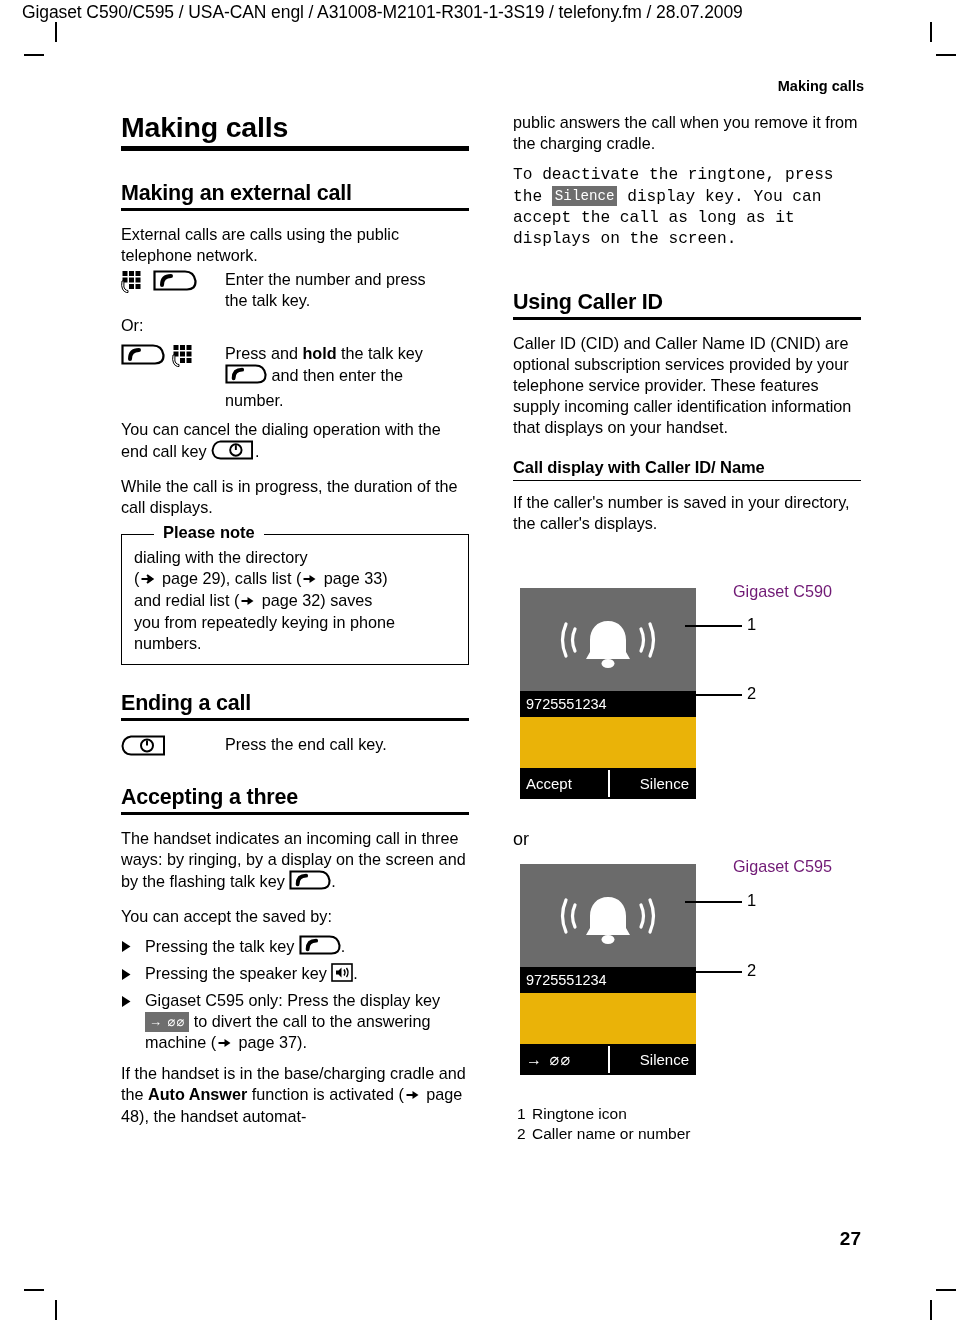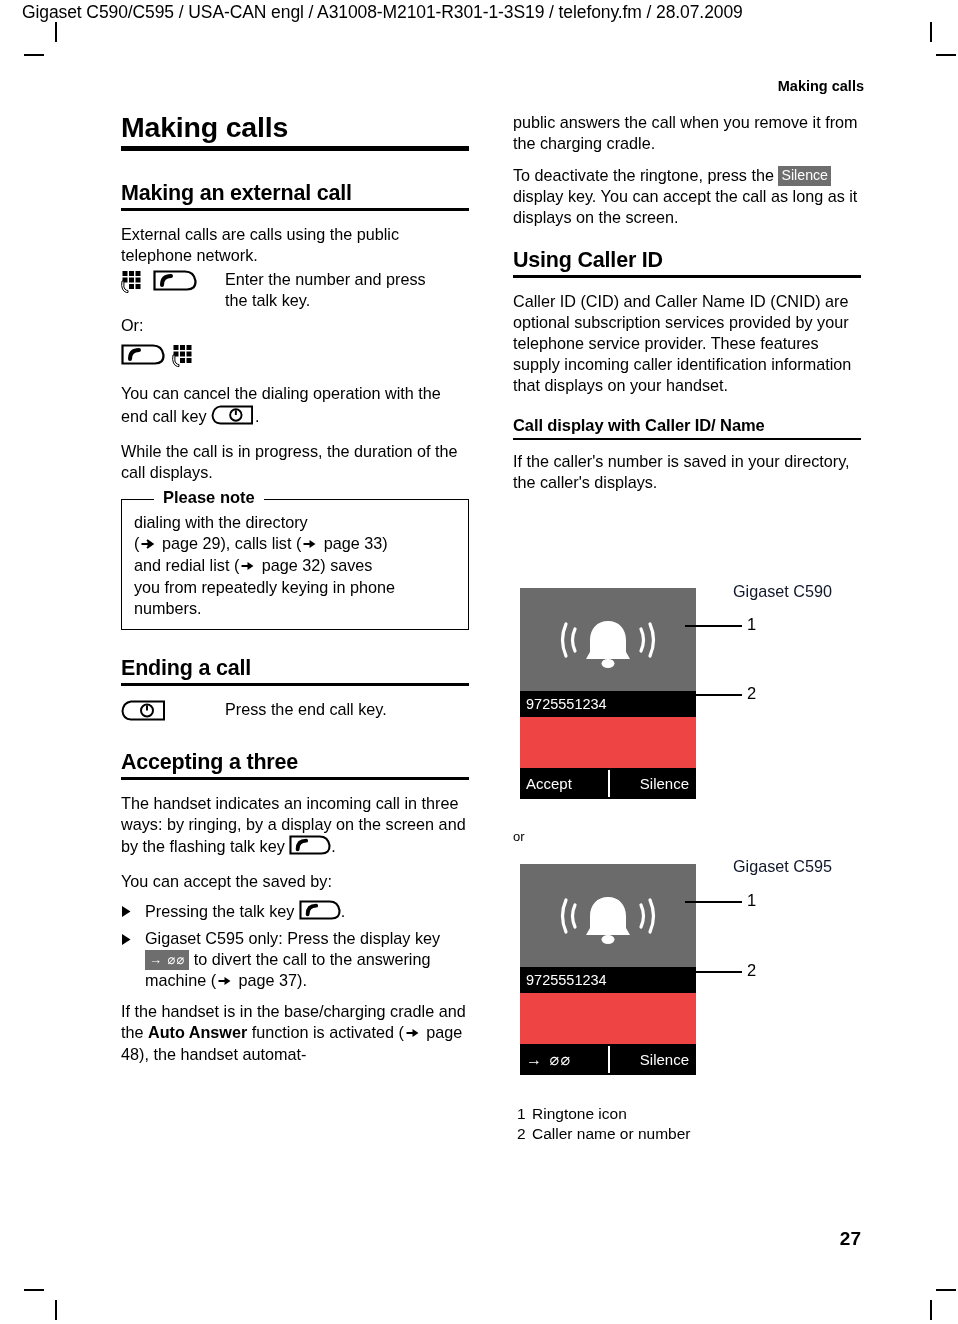--- a/index.html
+++ b/index.html
@@ -179,21 +179,21 @@
     vertical-align: -1px;
     margin: 0 2px;
   }
 
   
   .fig-wrap { position: relative; margin: 0; }
   .phone {
     position: absolute;
     width: 176px;
     height: 211px;
-    background: #ef4444;
+    background: #eab308;
     left: 0;
   }
   .phone .banner {
     height: 103px;
     background: #6b6b6b;
     position: relative;
   }
   .phone .caller {
     height: 26px;
     background: #000;
@@ -223,21 +223,21 @@
     position: absolute;
     left: 0; top: 2px; bottom: 2px;
     width: 2px;
     background: #fff;
   }
   .phone .sk.am { font-size: 16px; letter-spacing: 1.5px; }
 
   .fig-label {
     position: absolute;
     font-size: 16.2px;
-    color: #0f172a;
+    color: #701a75;
     white-space: nowrap;
   }
   .callout-num {
     position: absolute;
     font-size: 16.5px;
     color: #000;
   }
   .callout-line {
     position: absolute;
     height: 1.6px;
@@ -249,21 +249,21 @@
     font-size: 15.5px;
     line-height: 1.32;
     color: #000;
     white-space: nowrap;
   }
   .legend div { display: flex; }
   .legend span.n { width: 15px; flex: 0 0 15px; }
 
   .or-text {
     position: absolute;
-    font-size: 13px;
+    font-size: 18px;
   }
 
   .page-num {
     position: absolute;
     right: 97px;
     top: 1228px;
     font-size: 19px;
     font-weight: bold;
   }
   b { font-weight: bold; }
@@ -340,20 +340,29 @@
             <rect x="8" y="7.5" width="5" height="5" fill="#000"></rect>
             <rect x="14.5" y="7.5" width="5" height="5" fill="#000"></rect>
             <rect x="8" y="14" width="5" height="5" fill="#000"></rect>
             <rect x="14.5" y="14" width="5" height="5" fill="#000"></rect>
             <rect x="1.5" y="1" width="5" height="5" fill="#000"></rect>
             <rect x="1.5" y="7.5" width="5" height="5" fill="#000"></rect>
             <path d="M1 11 q-1 5 0.5 8 q1.5 3 4 3.5 l1.5 0 l0 -2 l-1.5 -0.3 q-2 -0.8 -2.6 -3.2 l0 -6 z" fill="#fff" stroke="#000" stroke-width="1"></path>
           </svg>
         </span>
       </div>
+      <div class="desc">
+        <span>Press and </span><b>hold</b><span> the talk key</span><br>
+        <span class="icon-inline">
+          <svg width="42" height="20" viewBox="0 0 44 21">
+            <path d="M1.5 1.5 L32 1.5 Q41 1.5 42.5 11 Q42.8 19.5 34 19.5 L1.5 19.5 Z" fill="#fff" stroke="#000" stroke-width="2.2"></path>
+            <path d="M9 15 Q9 6 18 6" fill="none" stroke="#000" stroke-width="4" stroke-linecap="round"></path>
+          </svg></span><span> and then enter the</span><br>
+        <span>number.</span>
+      </div>
     </div>
 
     <p class="body" style="margin-top:8px;"><span>You can cancel the dialing operation with the end call key </span><span class="icon-inline"><svg width="44" height="20" viewBox="0 0 46 21">
         <path d="M10 1.5 L43 1.5 L43 19.5 L10 19.5 Q2 19 1.5 11 Q2.5 2.5 10 1.5 Z" fill="#fff" stroke="#000" stroke-width="2"></path>
         <circle cx="26" cy="10.5" r="6" fill="none" stroke="#000" stroke-width="2"></circle>
         <path d="M26 5.5 L26 10.5" stroke="#000" stroke-width="2"></path>
       </svg></span><span>.</span></p>
 
     <p class="body">While the call is in progress, the duration of the call displays.</p>
 
@@ -402,20 +411,33 @@
         <svg width="11" height="13" viewBox="0 0 11 13">
             <path d="M1 1 L9.5 6.5 L1 12 Z" fill="#000"></path>
           </svg>
       </span>
       <span class="btxt"><span>Pressing the talk key </span><span class="icon-inline"><svg width="42" height="20" viewBox="0 0 44 21">
         <path d="M1.5 1.5 L32 1.5 Q41 1.5 42.5 11 Q42.8 19.5 34 19.5 L1.5 19.5 Z" fill="#fff" stroke="#000" stroke-width="2.2"></path>
         <path d="M9 15 Q9 6 18 6" fill="none" stroke="#000" stroke-width="4" stroke-linecap="round"></path>
       </svg></span><span>.</span></span>
     </div>
 
+    <div class="bullet">
+      <span class="tri">
+        <svg width="11" height="13" viewBox="0 0 11 13">
+            <path d="M1 1 L9.5 6.5 L1 12 Z" fill="#000"></path>
+          </svg>
+      </span>
+      <span class="btxt"><span>Pressing the speaker key </span><span class="icon-inline"><svg width="22" height="19" viewBox="0 0 22 19">
+        <rect x="1" y="1" width="20" height="17" fill="#fff" stroke="#000" stroke-width="1.6"></rect>
+        <path d="M5 7.5 L7.5 7.5 L10.5 4.5 L10.5 14.5 L7.5 11.5 L5 11.5 Z" fill="#000"></path>
+        <path d="M13 6.5 Q15 9.5 13 12.5" fill="none" stroke="#000" stroke-width="1.4"></path>
+        <path d="M15.5 5 Q18.5 9.5 15.5 14" fill="none" stroke="#000" stroke-width="1.4"></path>
+      </svg></span><span>.</span></span>
+    </div>
 
 
     <div class="bullet">
       <span class="tri">
         <svg width="11" height="13" viewBox="0 0 11 13">
             <path d="M1 1 L9.5 6.5 L1 12 Z" fill="#000"></path>
           </svg>
       </span>
       <span class="btxt"><span>Gigaset C595 only: Press the display key </span><span class="chip am">→ ⌀⌀</span><span> to divert the call to the answering machine (</span><span class="arrow-r"><svg width="14" height="12" viewBox="0 0 14 12">
               <path d="M0.5 6 L9.5 6" fill="none" stroke="#000" stroke-width="2"></path>
@@ -427,21 +449,21 @@
             <path d="M0.5 6 L9.5 6" fill="none" stroke="#000" stroke-width="2"></path>
             <path d="M6.5 2 L12.5 6 L6.5 10 Z" fill="#000"></path>
           </svg></span><span> page 48), the handset automat-</span></p>
 
   </div>
 
   <div class="col col-right">
 
     <p class="body">public answers the call when you remove it from the charging cradle.</p>
 
-    <p class="body" style="margin-bottom:20px;"><span>To deactivate the ringtone, press the </span><span class="chip">Silence</span><span> display key. You can accept the call as long as it displays on the screen.</span></p>
+    <p class="body" style="margin-bottom:40px;font-family:Liberation Mono, monospace;"><span>To deactivate the ringtone, press the </span><span class="chip">Silence</span><span> display key. You can accept the call as long as it displays on the screen.</span></p>
 
     <h2 class="sect">Using Caller ID</h2>
     <div class="rule-med"></div>
 
     <p class="body" style="margin-bottom:20px;">Caller ID (CID) and Caller Name ID (CNID) are optional subscription services provided by your telephone service provider. These features supply incoming caller identification information that displays on your handset.</p>
 
     <h3 class="subsect">Call display with Caller ID/ Name</h3>
     <div class="rule-thin"></div>
 
     <p class="body">If the caller's number is saved in your directory, the caller's displays.</p>

